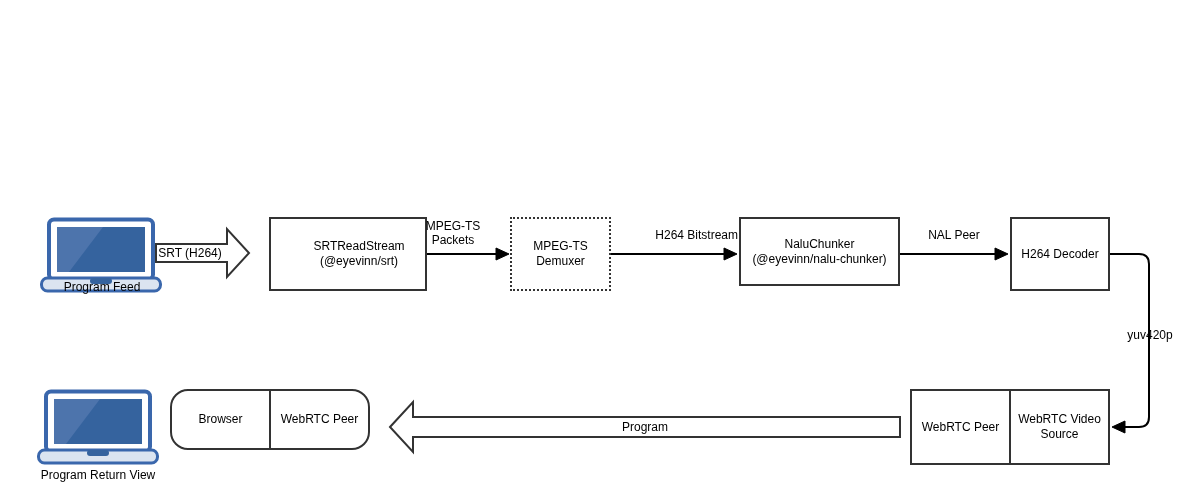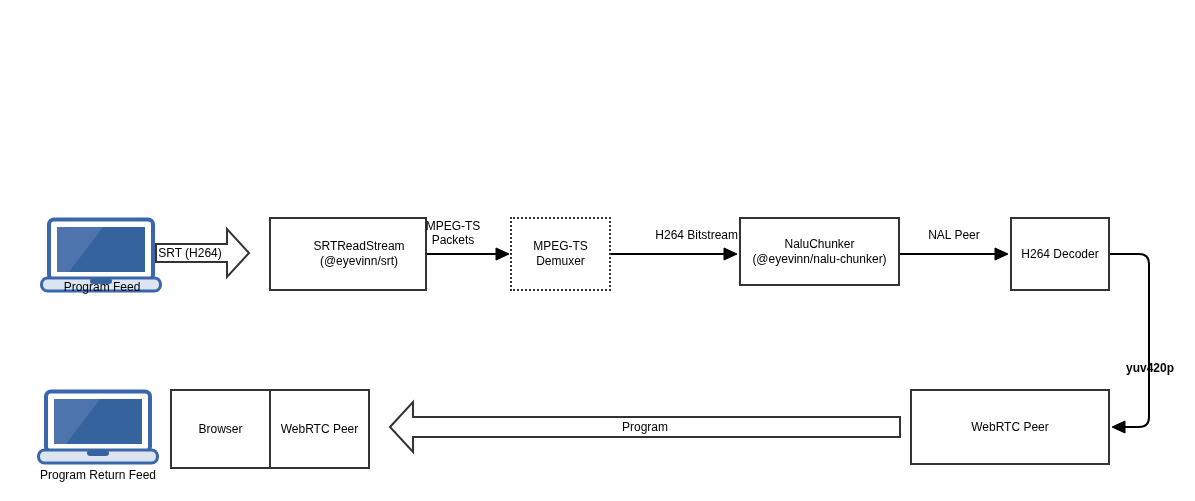--- a/index.html
+++ b/index.html
@@ -109,35 +109,37 @@
 
   <div class="lbl" style="left:614px; top:228px; width:124px;text-align:right;">H264 Bitstream</div>
 
   <div class="box" style="left:739px; top:217px; width:161px; height:69px;">NaluChunker
 (@eyevinn/nalu-chunker)</div>
 
   <div class="lbl" style="left:904px; top:228px; width:100px;">NAL Peer</div>
 
   <div class="box" style="left:1010px; top:217px; width:100px; height:74px;">H264 Decoder</div>
 
-  <div class="lbl" style="left:1110px; top:361px; width:80px;font-weight:bold;">yuv420p</div>
+  <div class="lbl" style="left:1110px; top:328px; width:80px;">yuv420p</div>
 
   <div class="pair" style="left:910px; top:389px; width:200px; height:76px;">
     <div class="cell">WebRTC Peer</div>
+    <div class="cell">WebRTC Video
+Source</div>
   </div>
 
   <div class="lbl" style="left:595px; top:420px; width:100px;">Program</div>
 
-  <div class="pair" style="left:170px; top:389px; width:200px; height:80px;">
+  <div class="pair" style="left:170px; top:389px; width:200px; height:61px;border-radius:18px;">
     <div class="cell">Browser</div>
     <div class="cell">WebRTC Peer</div>
   </div>
 
   <svg class="icon" style="left:37px; top:389px;" width="122" height="78" viewBox="0 0 122 78">
     <rect x="9" y="2.5" width="104" height="60" rx="5" fill="#ffffff" stroke-width="4" stroke="#3a67ac"></rect>
     <rect x="17" y="10" width="88" height="45" fill="#35639e"></rect>
     <polygon points="17,10 63,10 29,55 17,55" fill="#4d74ac"></polygon>
     <rect x="1.5" y="61" width="119" height="13" rx="6" stroke-width="3" fill="#dbe4f0" stroke="#3a67ac"></rect>
     <rect x="50" y="61" width="22" height="6" rx="3" fill="#35639e"></rect>
   </svg>
-  <div class="lbl" style="left:28px; top:468px; width:140px;">Program Return Feed</div>
+  <div class="lbl" style="left:28px; top:468px; width:140px;">Program Return View</div>
 
 </div>
 
 </body></html>

